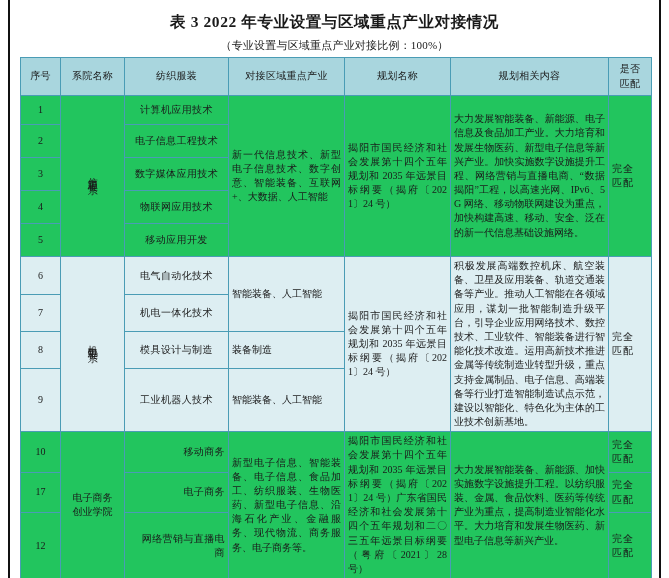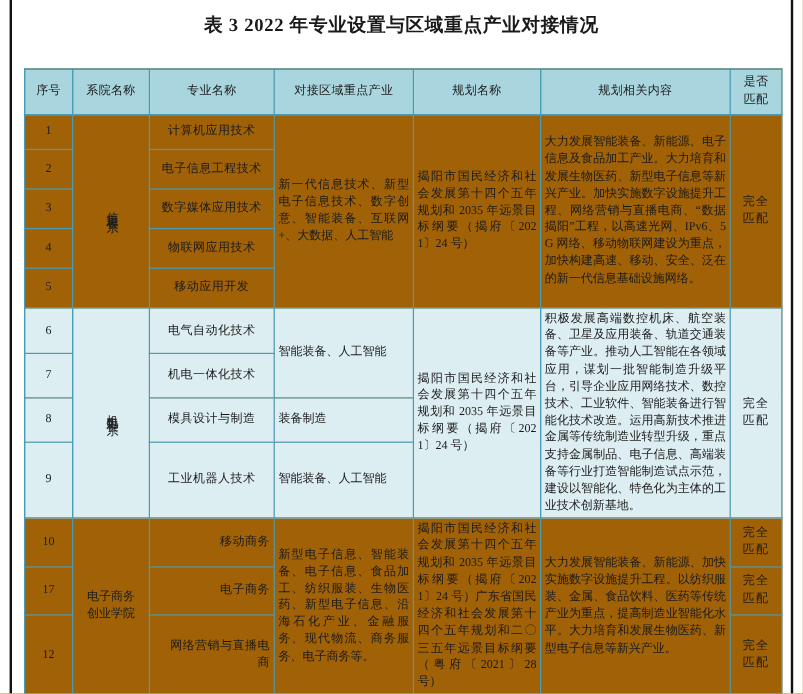--- a/index.html
+++ b/index.html
@@ -55,21 +55,21 @@
     position: absolute;
     left: 20px;
     top: 57px;
     width: 631px;
   }
 
   table.main {
     width: 631px;
     border-collapse: collapse;
     table-layout: fixed;
-    background: #a16207;
+    background: #22c55e;
   }
   table.main th,
   table.main td {
     border: 1px solid #4a9cb5;
     vertical-align: middle;
     padding: 2px 3px;
     font-size: 10px;
     line-height: 1.42;
     color: #1a1a1a;
     word-break: break-all;
@@ -143,59 +143,60 @@
     line-height: 1.5;
   }
   td.cont {
     text-align: justify;
     text-align-last: left;
     font-size: 10px;
     padding: 4px 6px;
     line-height: 1.5;
   }
   td.match {
-    text-align: center;
+    text-align: left;
     font-size: 10.5px;
     line-height: 1.45;
     letter-spacing: 1px;
     margin-left: 36px;
   }
   
   tr.tint td {
     background: #ddeef2;
   }
 </style>
 </head>
 <body>
 
 <div id="page">
 
   <div class="page-rule-left"></div>
   <div class="page-rule-right"></div>
 
   <div class="title-wrap">
     <div class="doc-title">表 3   2022 年专业设置与区域重点产业对接情况</div>
+    <div class="doc-subtitle">（专业设置与区域重点产业对接比例：100%）</div>
   </div>
 
   <div class="table-zone">
     <table class="main">
       <colgroup>
         <col class="c-no">
         <col class="c-dept">
         <col class="c-major">
         <col class="c-ind">
         <col class="c-plan">
         <col class="c-cont">
         <col class="c-match">
       </colgroup>
       <thead>
         <tr>
           <th>序号</th>
           <th>系院名称</th>
-          <th>专业名称</th>
+          <th>纺织服装</th>
           <th>对接区域重点产业</th>
           <th>规划名称</th>
           <th>规划相关内容</th>
           <th>
             <div>是否</div>
             <div>匹配</div>
           </th>
         </tr>
       </thead>
       <tbody>

